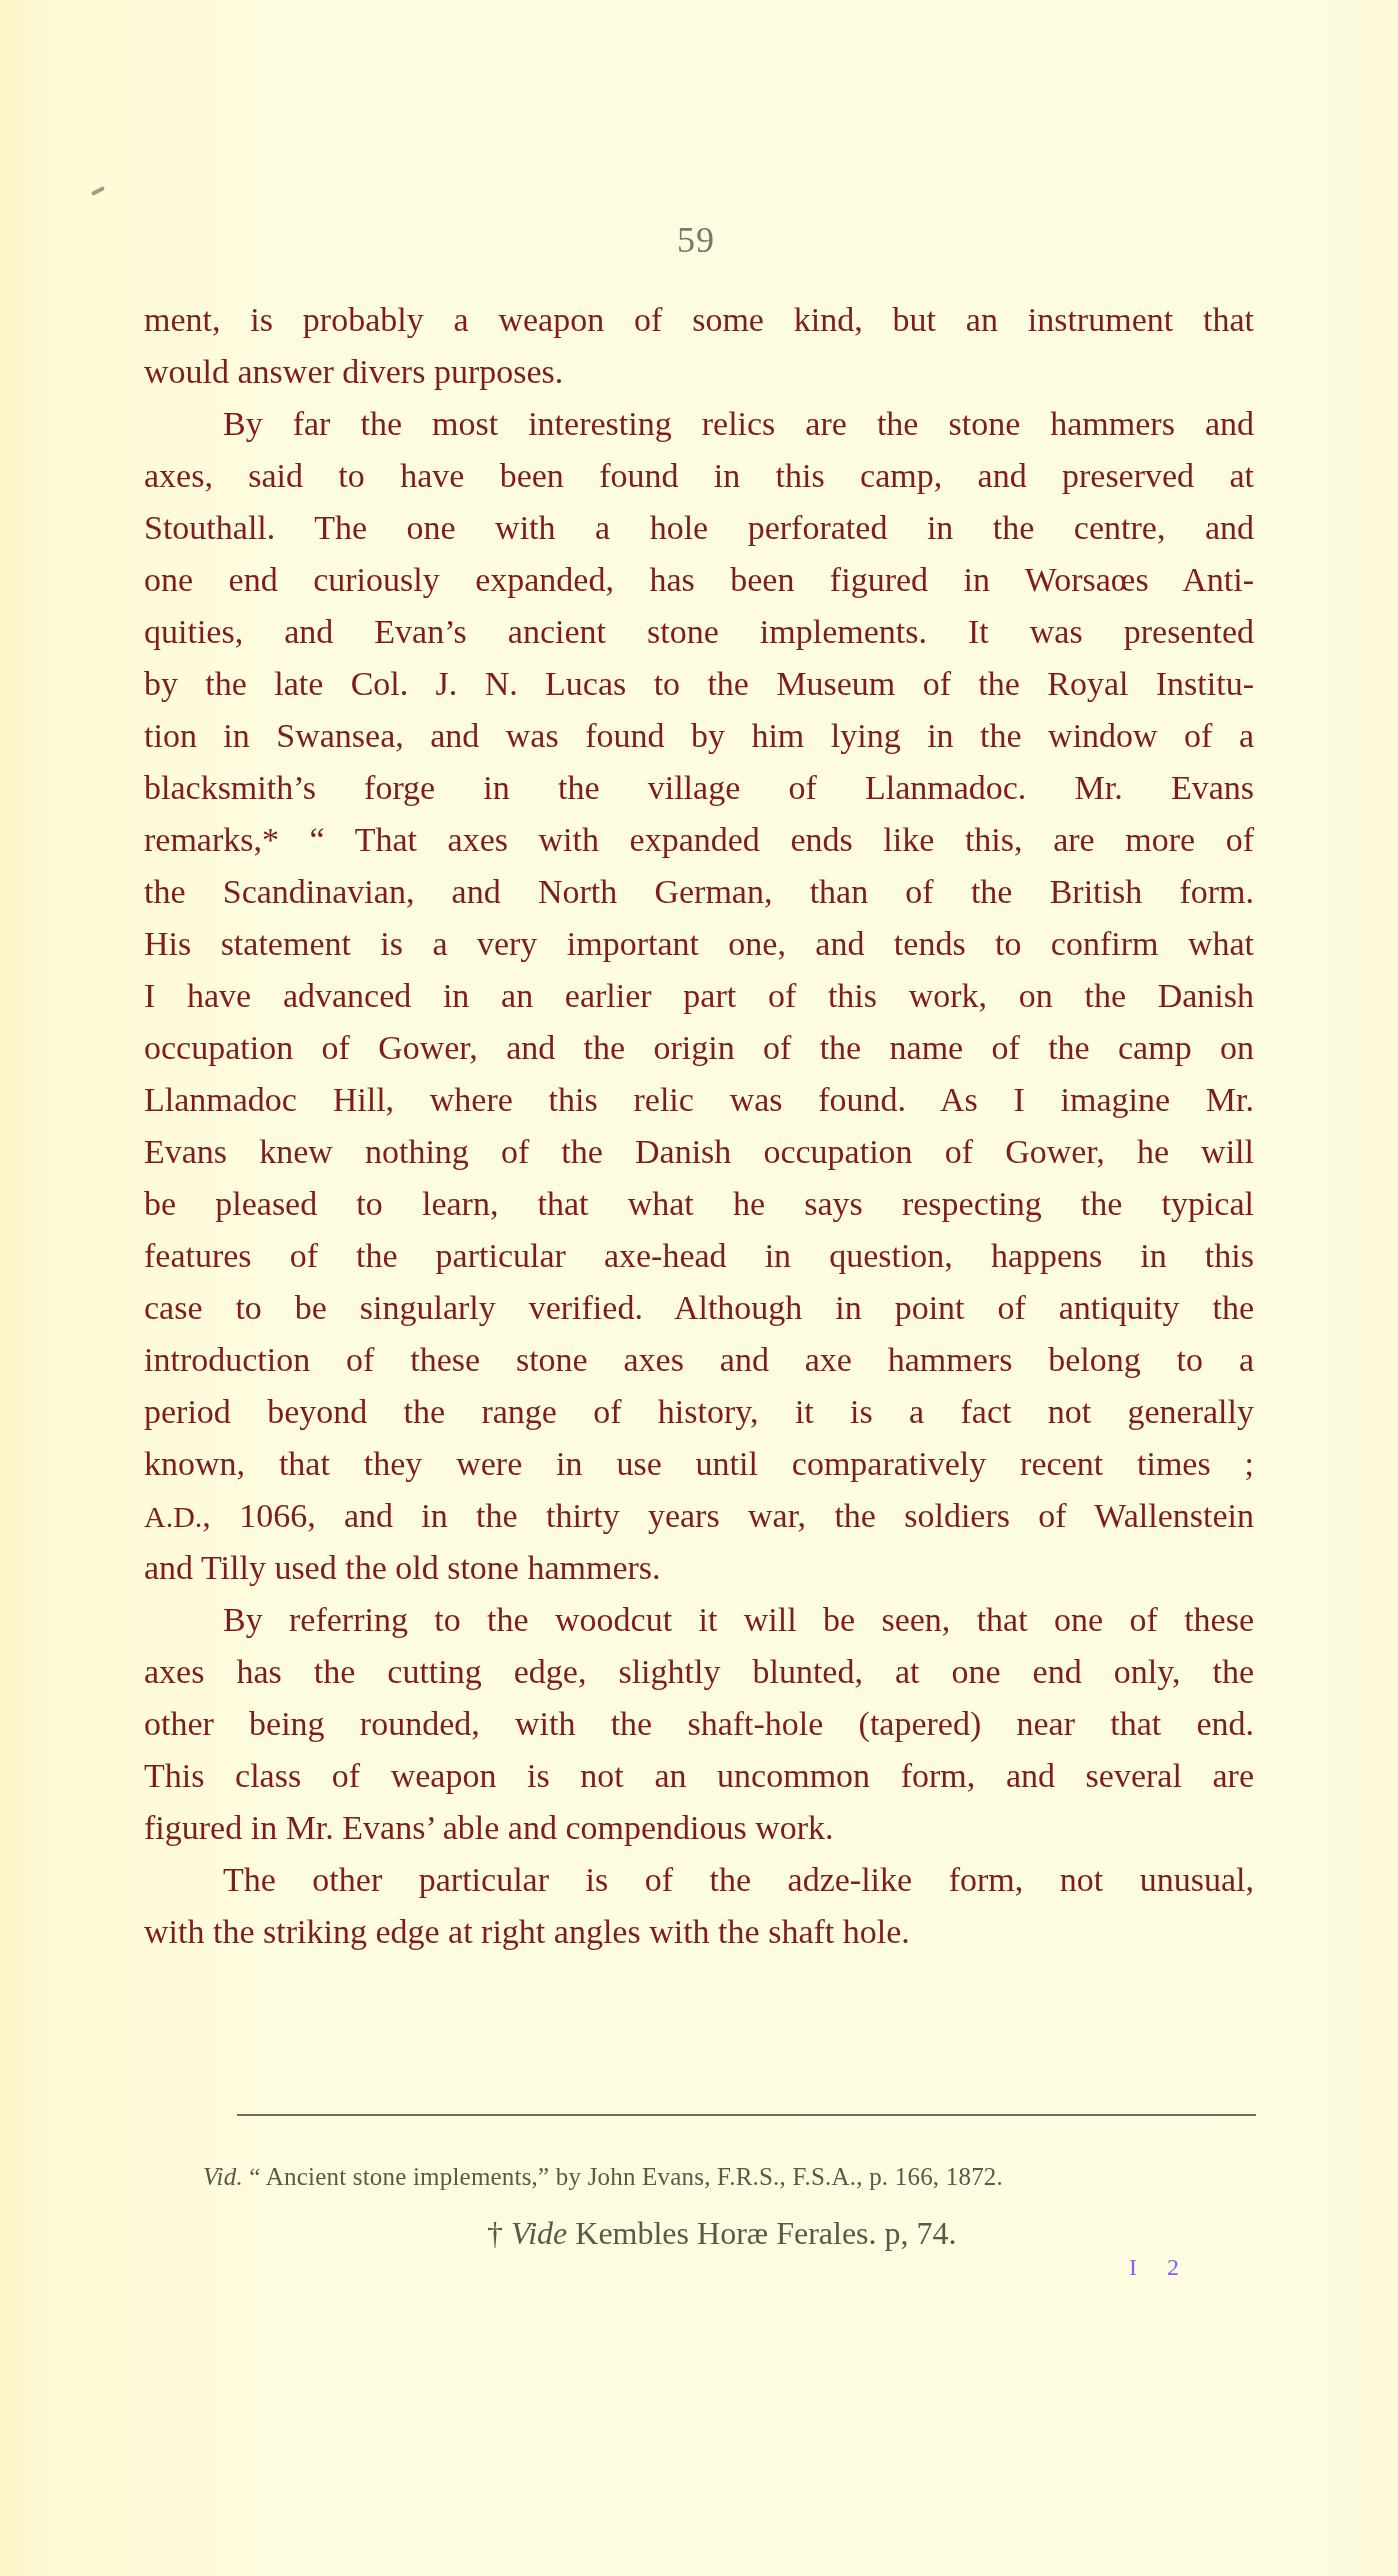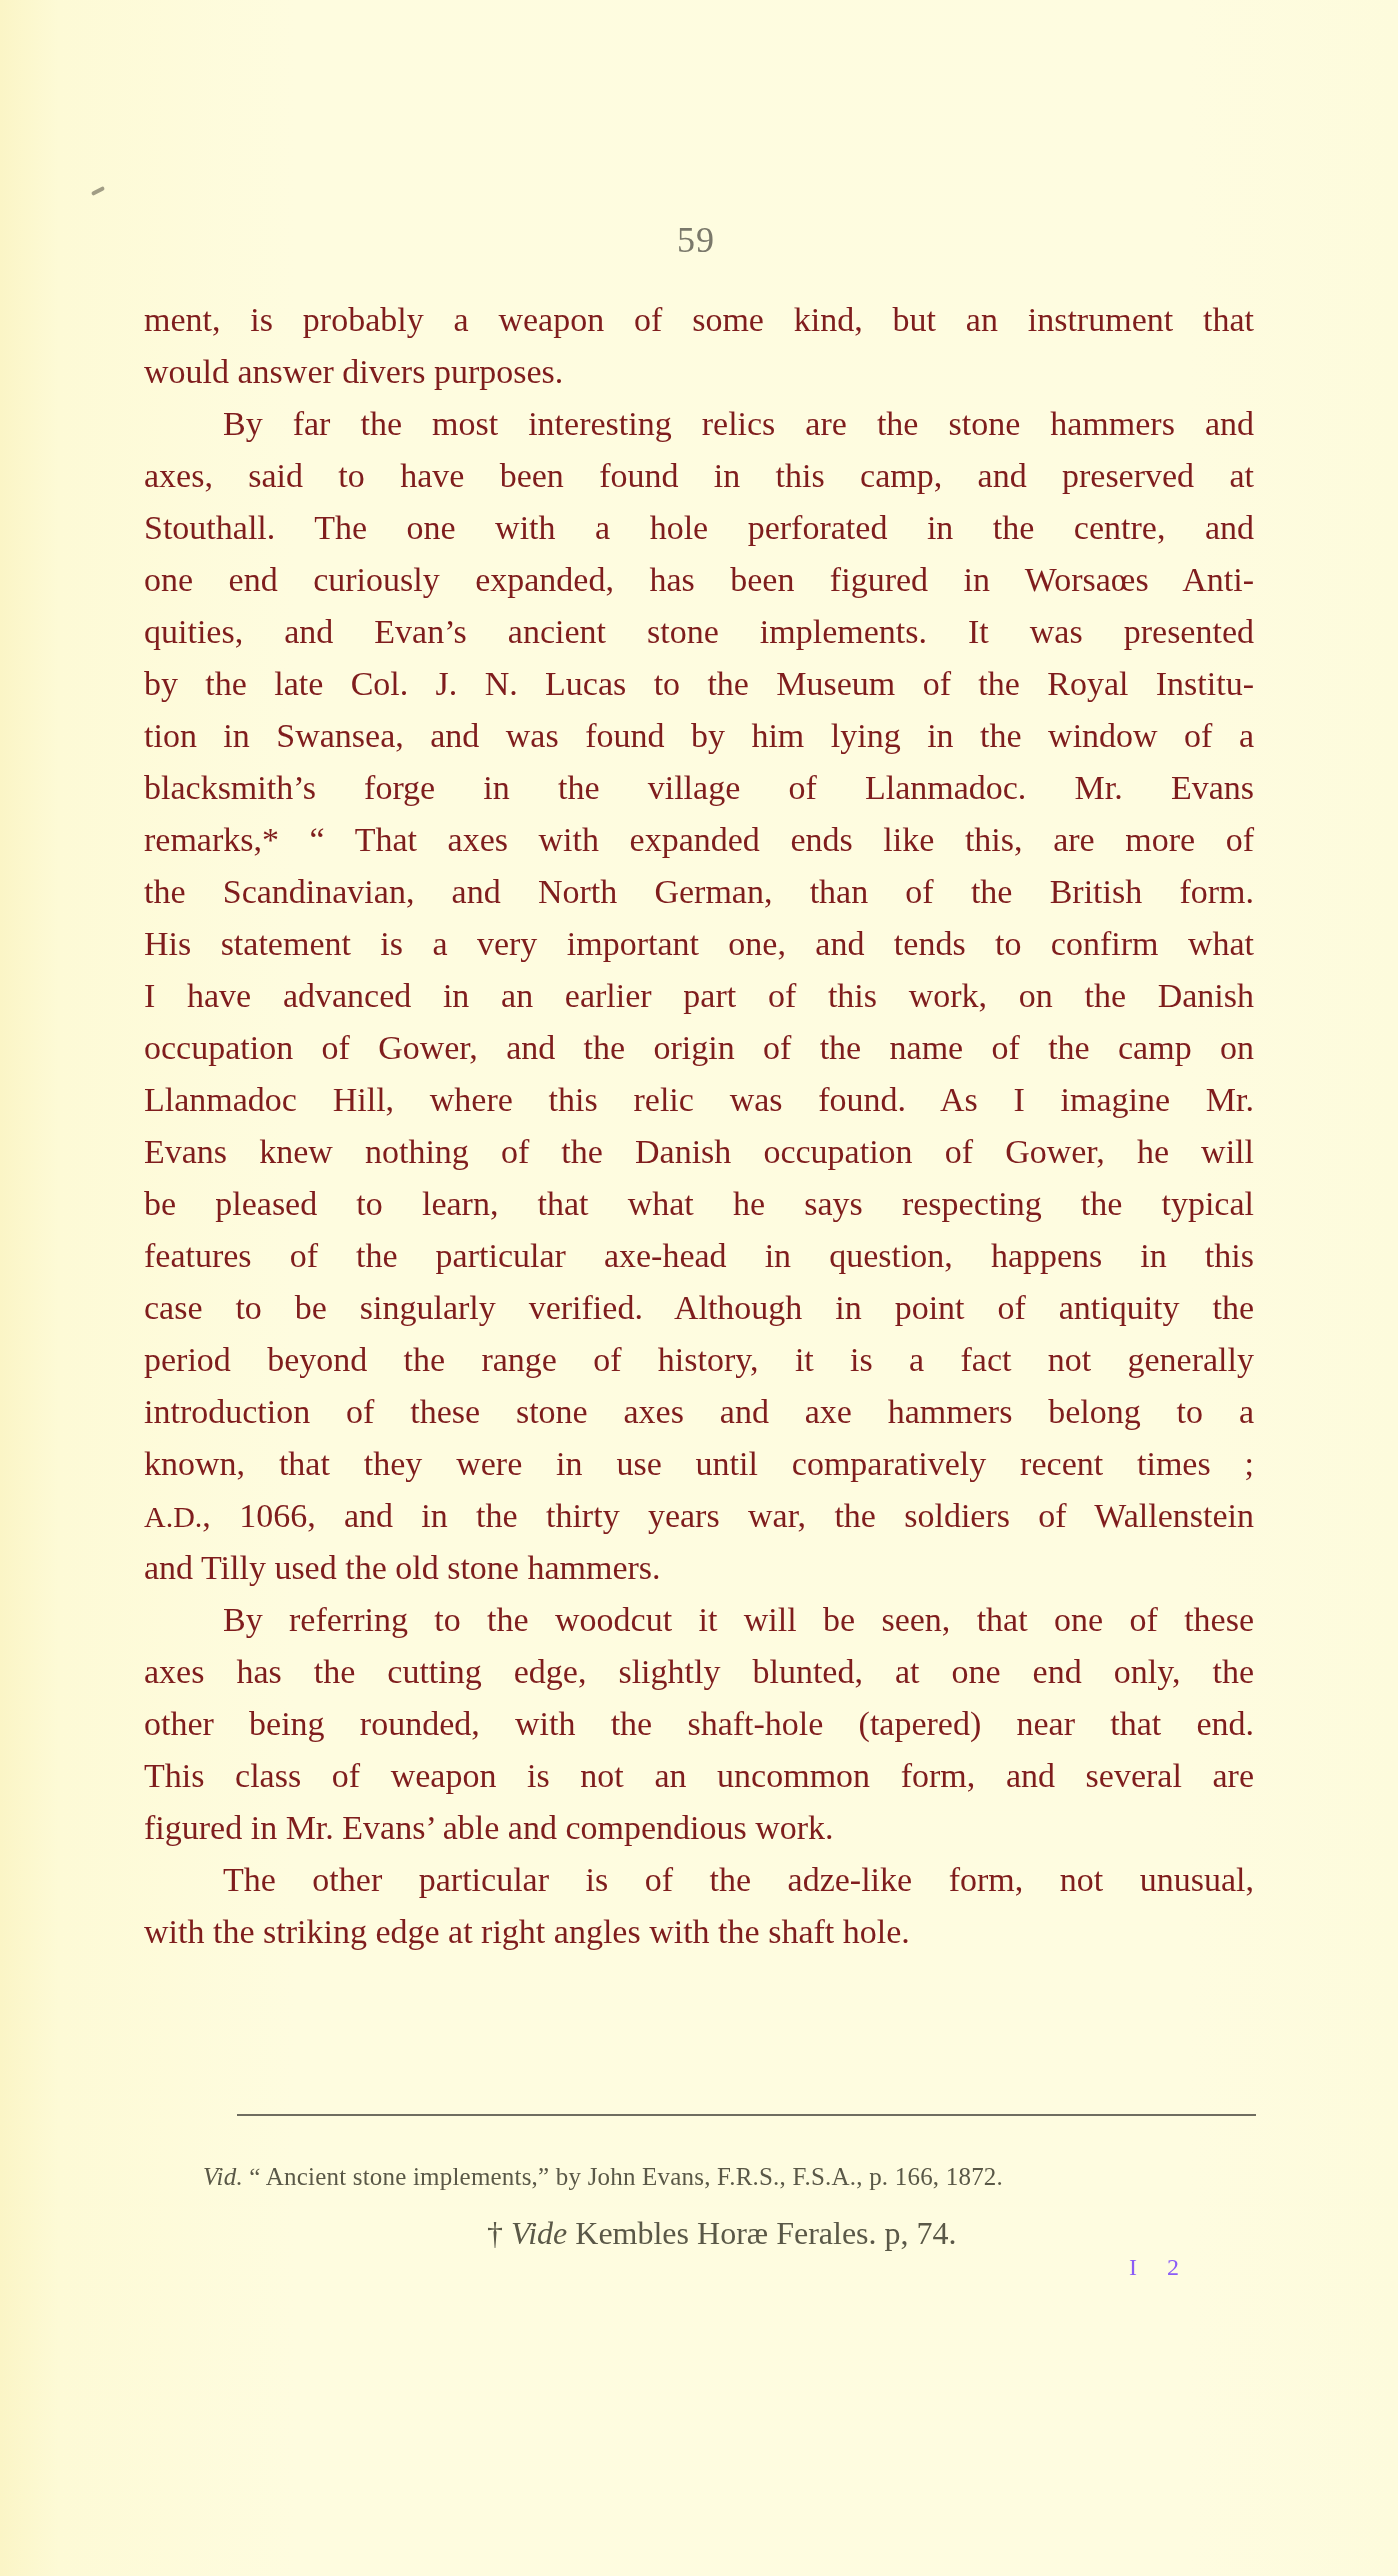--- a/index.html
+++ b/index.html
@@ -127,22 +127,22 @@
     <div class="line">remarks,*  “ That axes with expanded ends like this, are more of</div>
     <div class="line">the Scandinavian, and North German, than of the British form.</div>
     <div class="line">His statement is a very important one, and tends to confirm what</div>
     <div class="line">I have advanced in an earlier part of this work, on the Danish</div>
     <div class="line">occupation of Gower, and the origin of the name of the camp on</div>
     <div class="line">Llanmadoc Hill, where this relic was found.  As I imagine Mr.</div>
     <div class="line">Evans knew nothing of the Danish occupation of Gower, he will</div>
     <div class="line">be pleased to learn, that what he says respecting the typical</div>
     <div class="line">features of the particular axe-head in question, happens in this</div>
     <div class="line">case to be singularly verified.  Although in point of antiquity the</div>
+    <div class="line">introduction of these stone axes and axe hammers belong to a</div>
     <div class="line">period beyond the range of history, it is a fact not generally</div>
-    <div class="line">introduction of these stone axes and axe hammers belong to a</div>
     <div class="line">known, that they were in use until comparatively recent times ;</div>
     <div class="line"><span class="sc">A.D.</span><span>, 1066, and in the thirty years war, the soldiers of Wallenstein</span></div>
     <div class="line last">and Tilly used the old stone hammers.</div>
     <div class="line indent">By referring to the woodcut it will be seen, that one of these</div>
     <div class="line">axes has the cutting edge, slightly blunted, at one end only, the</div>
     <div class="line">other being rounded, with the shaft-hole (tapered) near that end.</div>
     <div class="line">This class of weapon is not an uncommon form, and several are</div>
     <div class="line last">figured in Mr. Evans’ able and compendious work.</div>
     <div class="line indent">The other particular is of the adze-like form, not unusual,</div>
     <div class="line last">with the striking edge at right angles with the shaft hole.</div>

